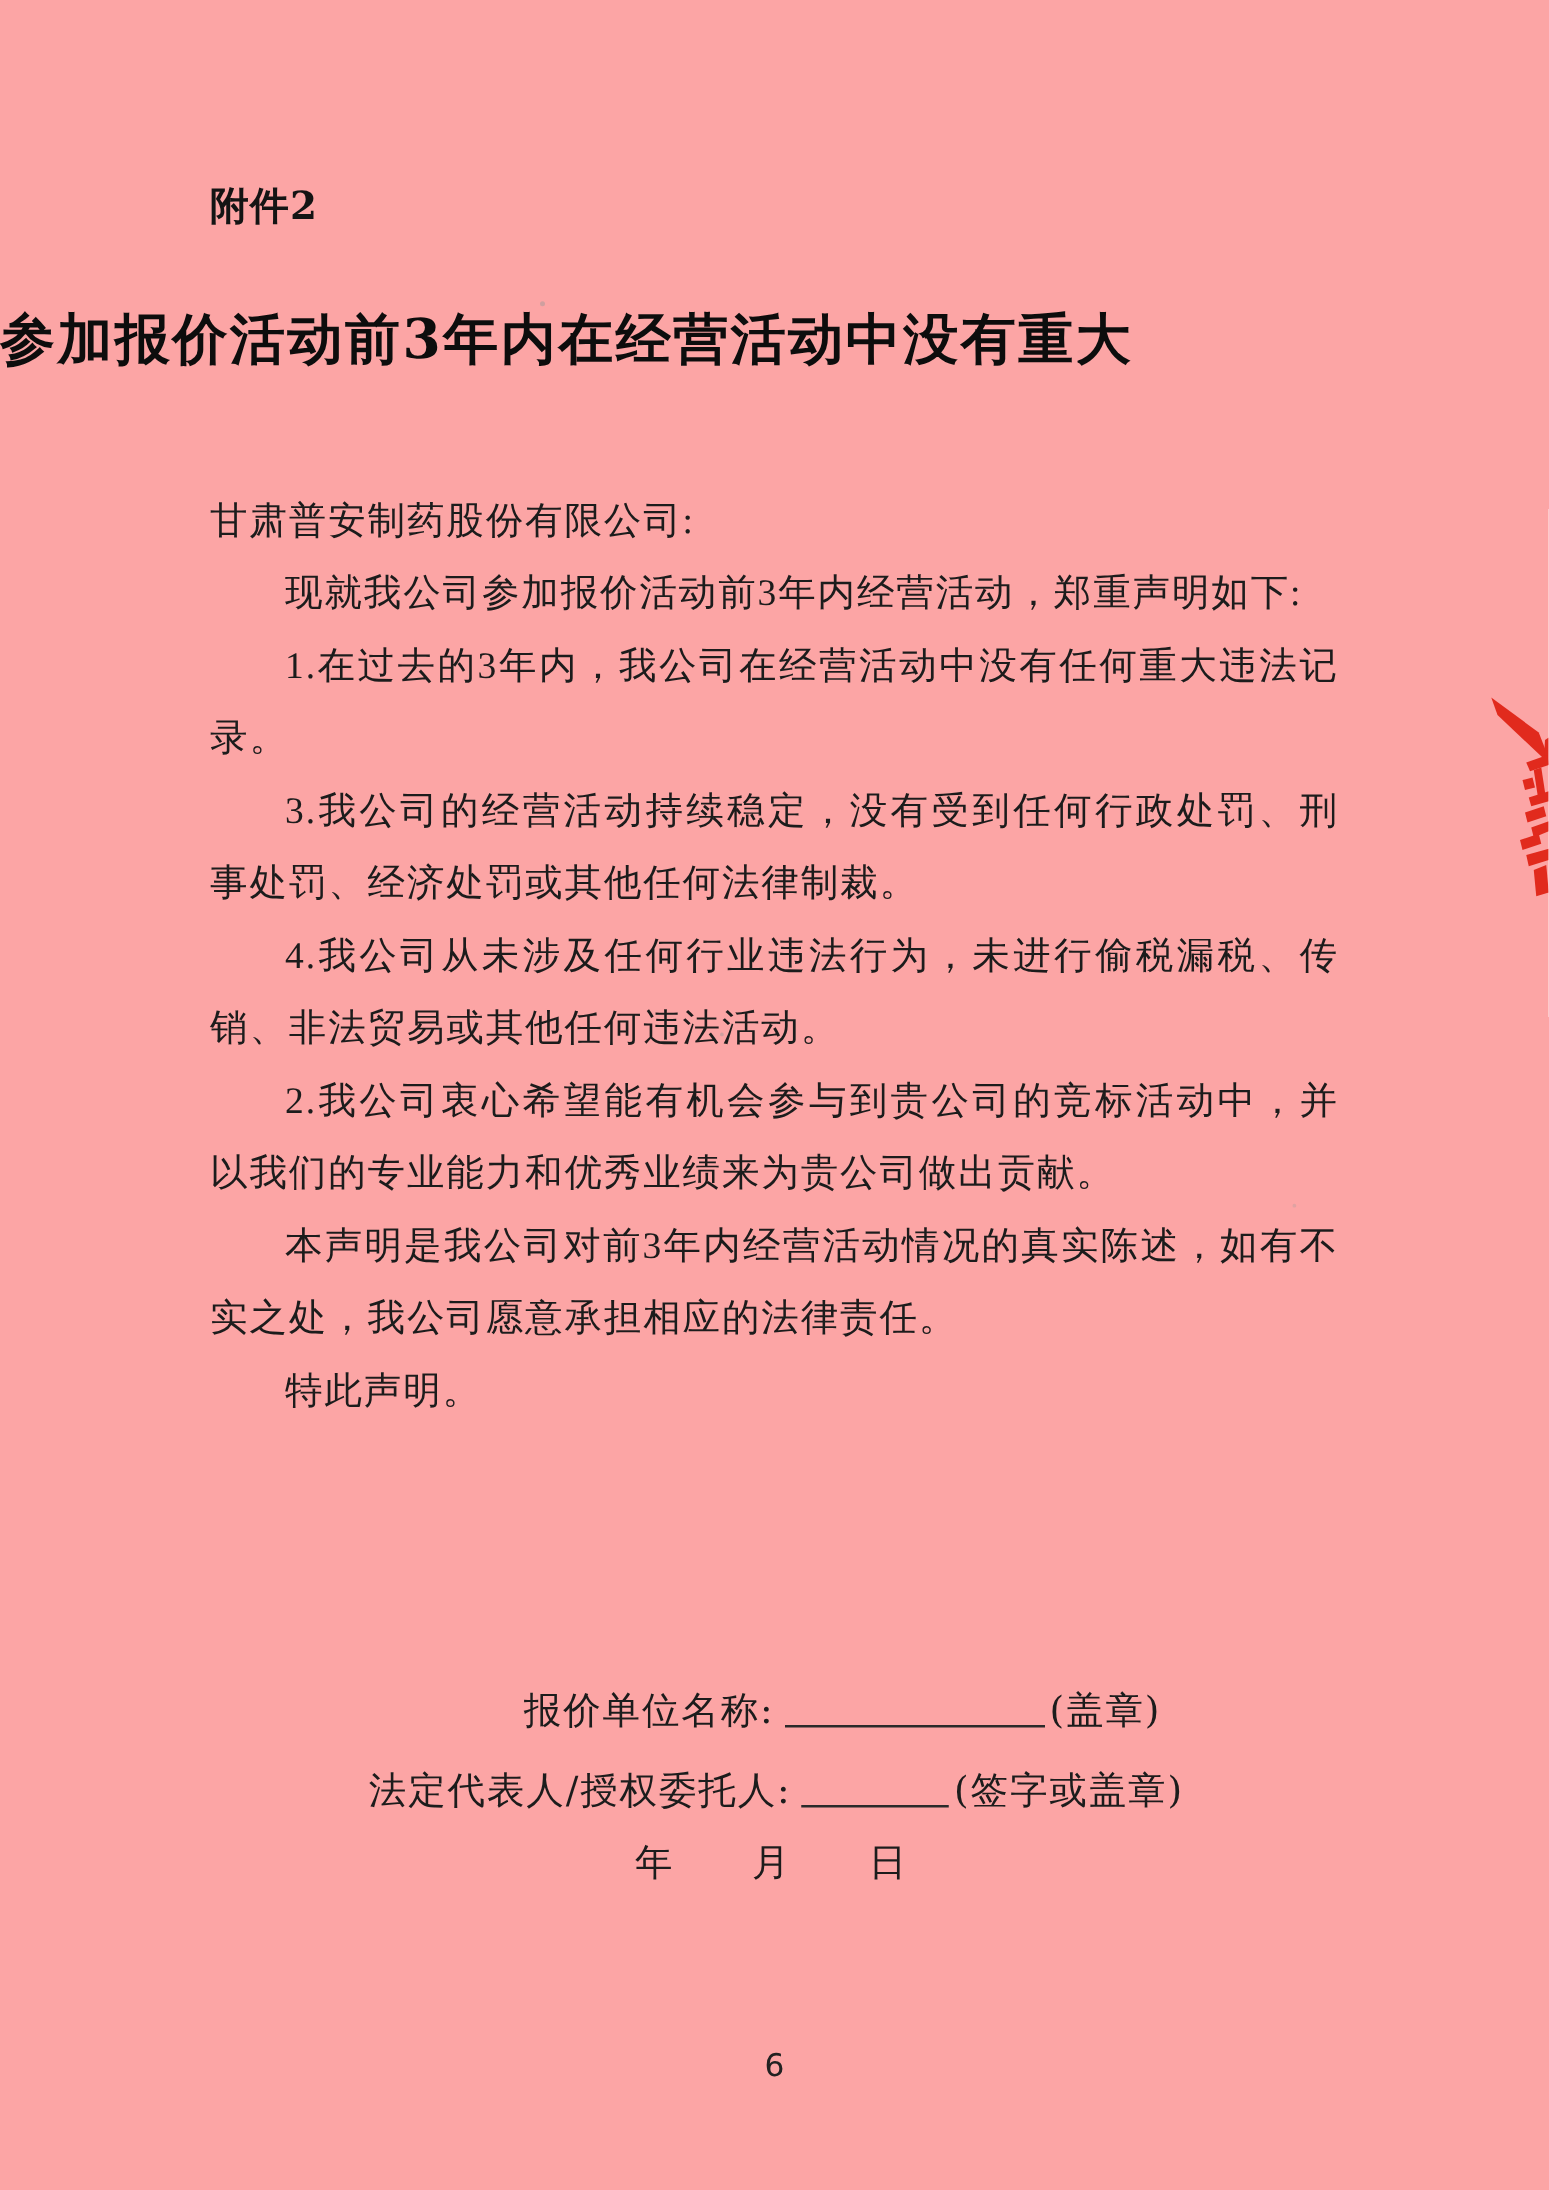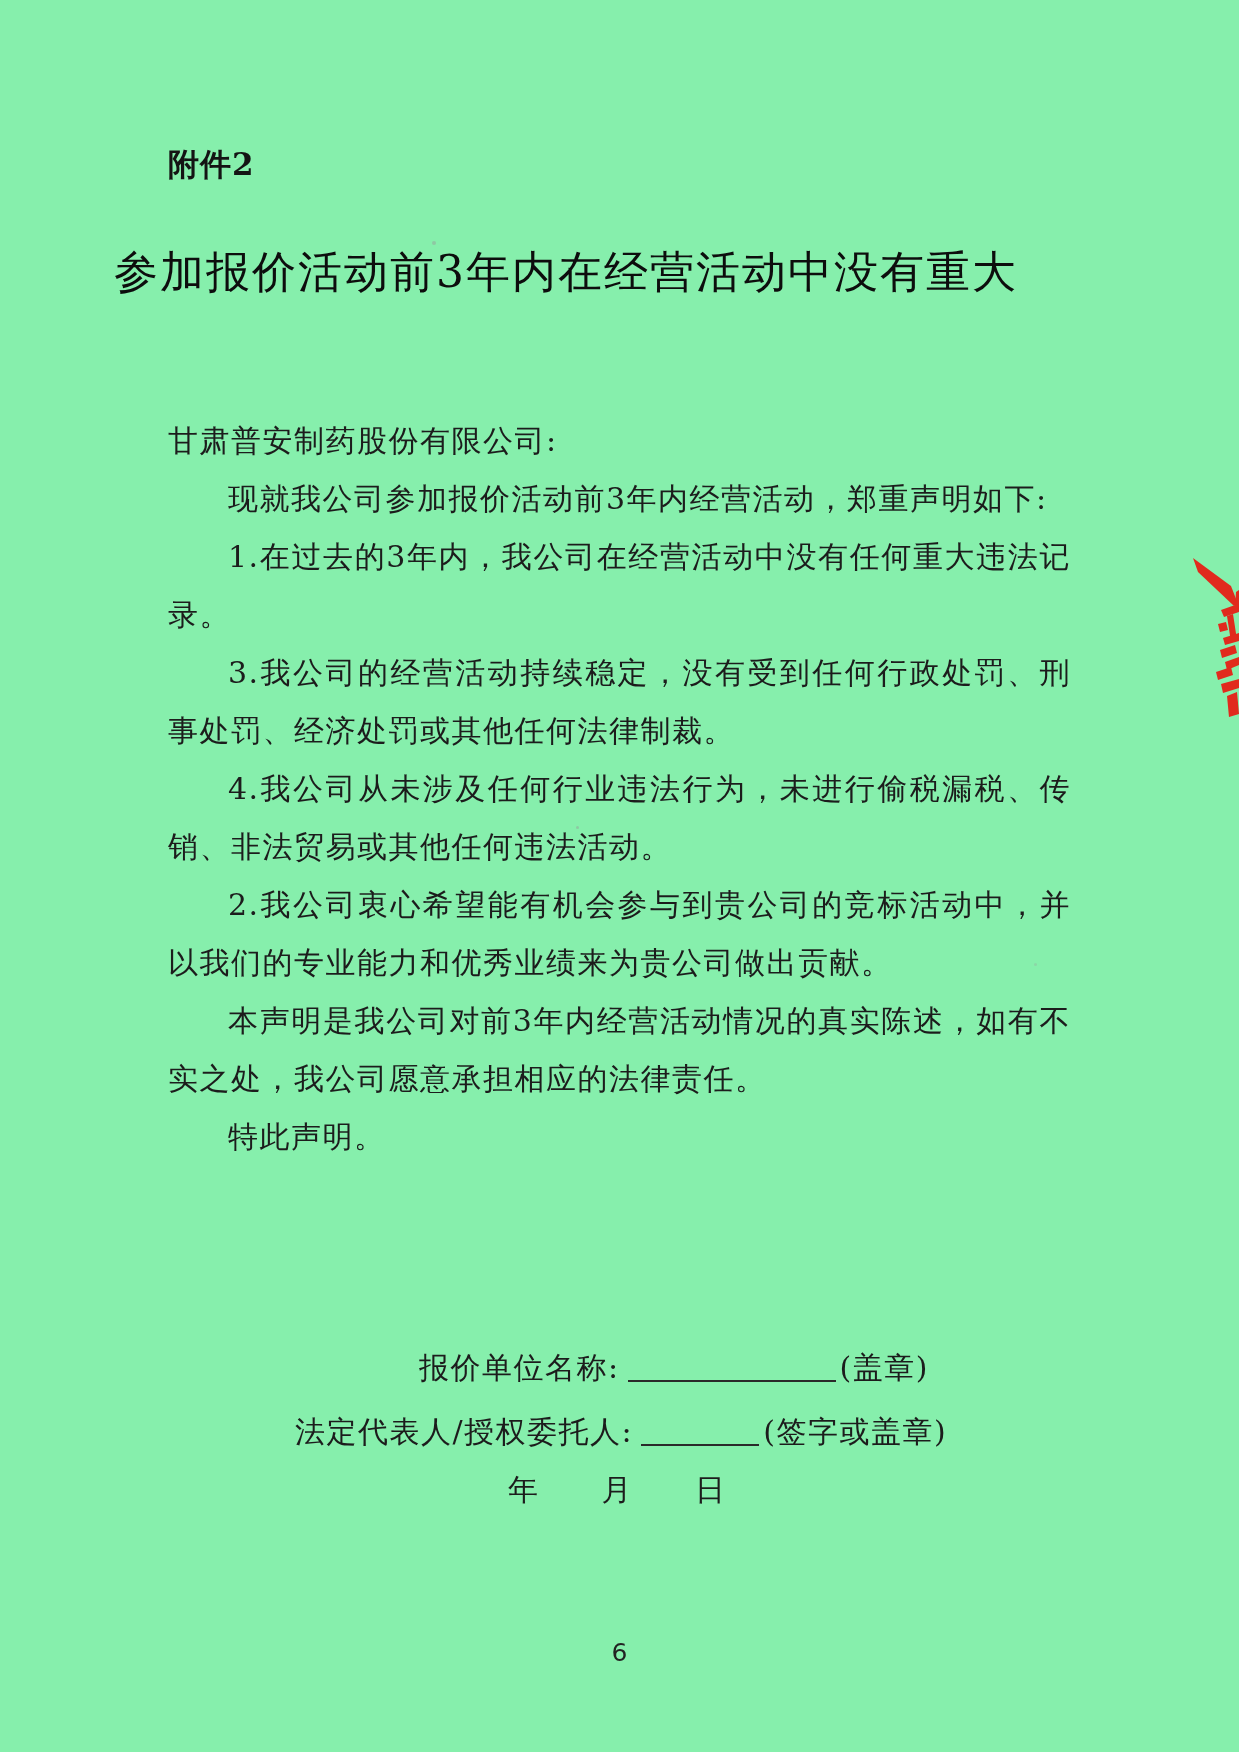--- a/index.html
+++ b/index.html
@@ -1,55 +1,55 @@
 <!DOCTYPE html>
 <html><head>
 <meta charset="utf-8">
 <style>
   html, body { margin: 0; padding: 0; background: #ffffff; }
   .page {
     position: relative;
     width: 1239px;
     height: 1752px;
-    background: #86efac;
+    background: #fca5a5;
     overflow: hidden;
     font-family: "DejaVu Serif", serif;
     color: #1f1f1f;
   }
   .attachment {
     position: absolute;
     left: 168px;
     top: 144px;
     font-size: 31px;
     font-weight: 600;
     letter-spacing: 1px;
     color: #141414;
   }
   .title {
     position: absolute;
     left: 0;
     top: 240px;
     width: 1132px;
-    text-align: center;
-    font-weight: normal;
+    font-weight: bold;
     font-size: 44px;
     line-height: 64px;
     letter-spacing: 2px;
     color: #0d0d0d;
   }
   .body {
     position: absolute;
     left: 168px;
-    top: 412px;
+    top: 388px;
     width: 903px;
     font-size: 30px;
     line-height: 58px;
     letter-spacing: 1.5px;
     text-align: justify;
     color: #1c1c1c;
+    font-family: Liberation Serif, serif;
   }
   .body p { margin: 0; }
   .body p.para { text-indent: 2em; }
   .sig-line {
     position: absolute;
     font-size: 30px;
     letter-spacing: 1.5px;
     color: #1c1c1c;
     white-space: nowrap;
   }

